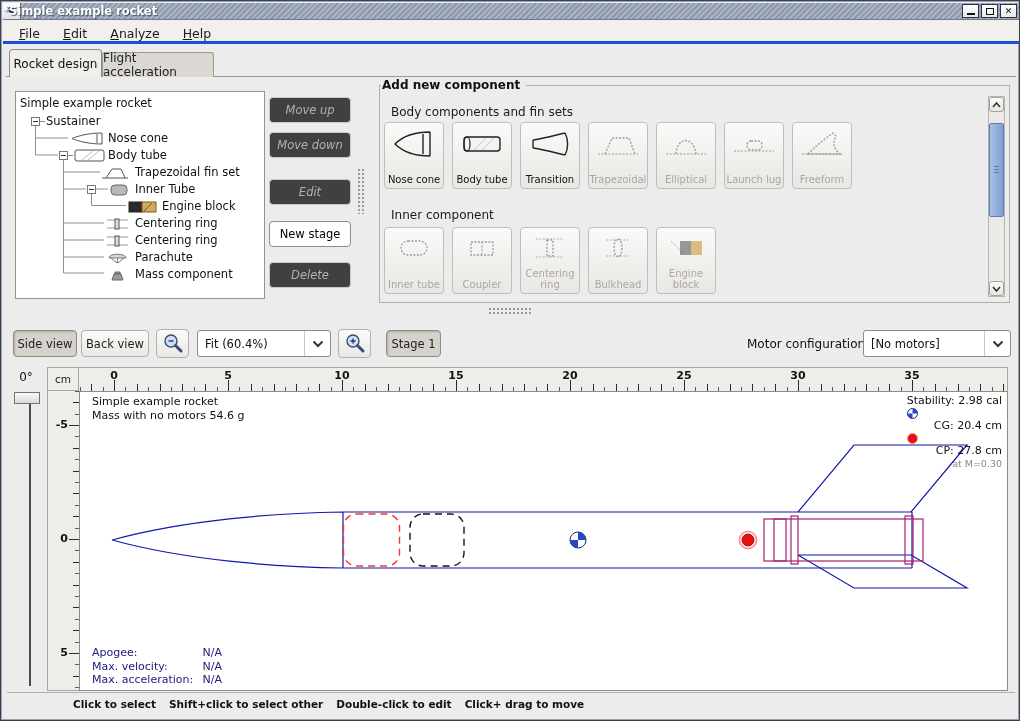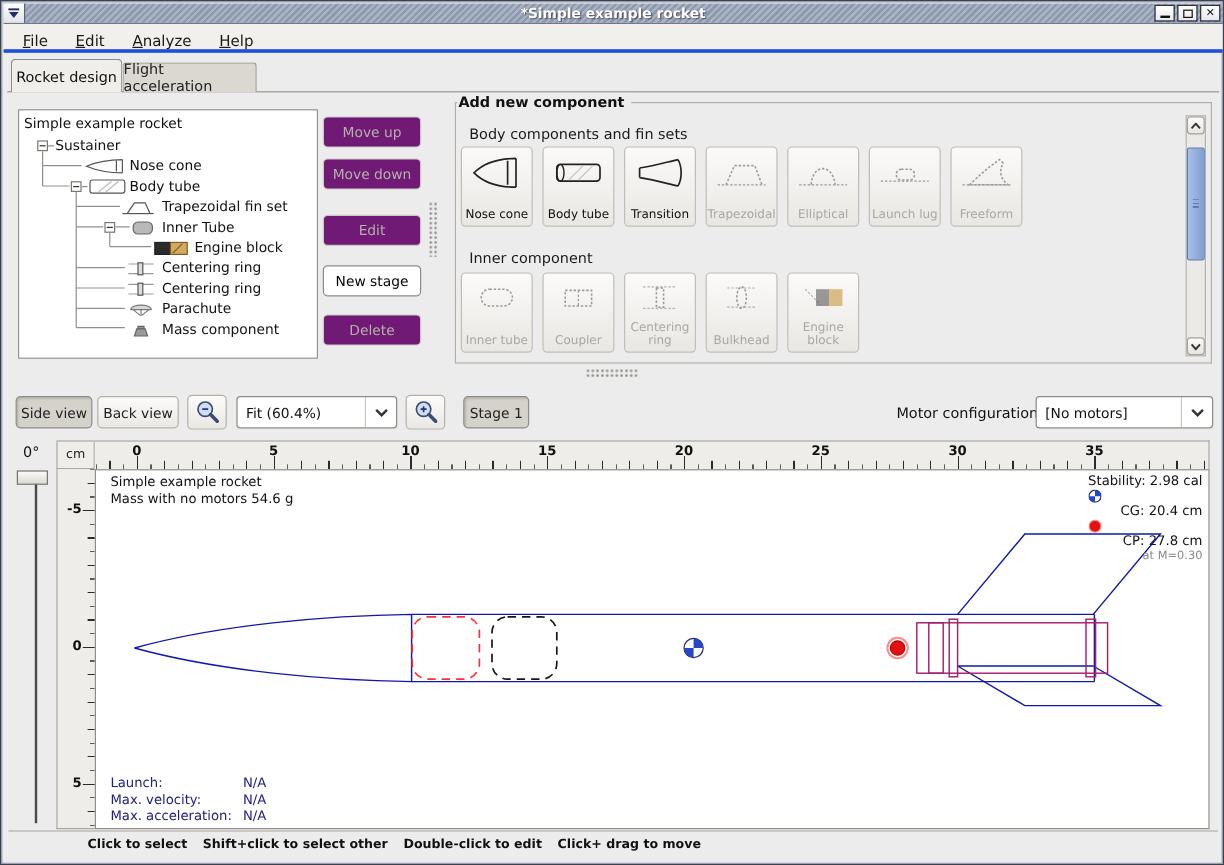--- a/index.html
+++ b/index.html
@@ -5,21 +5,21 @@
   html,body{margin:0;padding:0;background:#d8d5d0;}
   *{box-sizing:border-box;font-family:"DejaVu Sans","Liberation Sans",sans-serif;}
   .window{position:relative;width:1020px;height:721px;background:#ececec;border:1px solid #3a4150;
           box-shadow:inset 0 0 0 1px #9aa2b2;overflow:hidden;}
   
   .titlebar{position:absolute;left:2px;top:2px;width:1016px;height:17px;
     background:repeating-linear-gradient(135deg,#8e99ad 0 2px,#aab3c4 2px 4px);
     border-bottom:1px solid #6e7890;}
   .sysbox{position:absolute;left:0;top:0;width:18px;height:16px;background:linear-gradient(#fdfdfd,#e3e4e8);
     border-right:1px solid #5a6478;display:flex;align-items:center;justify-content:center;}
-  .title-text{position:absolute;left:0;right:0;top:1px;text-align:center;color:#fff;font-weight:bold;
+  .title-text{position:absolute;left:0;right:0;top:1px;text-align:left;color:#fff;font-weight:bold;
     font-size:11.5px;text-shadow:1px 1px 1px rgba(40,45,60,.7);}
   .winbtns{position:absolute;right:2px;top:1px;display:flex;gap:2px;}
   .winbtn{width:17px;height:14px;background:linear-gradient(#ffffff,#e9e9ec);border:1px solid #2e333d;
     display:flex;align-items:center;justify-content:center;font-size:9px;font-weight:bold;color:#111;line-height:1;}
   .glyph-min{width:8px;height:0;border-bottom:2px solid #111;margin-top:6px;}
   .glyph-max{width:8px;height:7px;border:1.5px solid #111;}
   
   .menubar{position:absolute;left:2px;top:19px;width:1016px;height:24px;background:#f2f0ec;
     border-bottom:3px solid #1d4ed8;padding:3px 0 0 8px;}
   .menu-item{display:inline-block;padding:2px 8px;font-size:12.5px;color:#1a1a1a;margin-right:2px;}
@@ -34,21 +34,21 @@
   
   .tree{position:absolute;left:14px;top:90px;width:250px;height:208px;background:#fff;
     border:1px solid #96938c;overflow:hidden;}
   .trow-label{position:absolute;font-size:11.5px;color:#111;white-space:nowrap;}
   .texp{position:absolute;width:9px;height:9px;background:#fff;border:1px solid #7a776f;}
   .texp::after{content:"";position:absolute;left:1px;right:1px;top:3px;border-top:1px solid #333;}
   .ticon{position:absolute;}
   
   .btn{position:absolute;border:1px solid #b5b1a9;border-radius:4px;background:linear-gradient(#fcfbfa,#eae8e4);
     font-size:11.5px;color:#222;display:flex;align-items:center;justify-content:center;}
-  .btn.disabled{color:#b4b1ab;background:#701a75;border-color:#ccc9c3;}
+  .btn.disabled{color:#b4b1ab;background:#404040;border-color:#ccc9c3;font-style:italic;}
   .btn.white{background:#fff;border-color:#8f8c85;color:#000;}
   .btn.pressed{background:#d5d2cc;border-color:#8f8c85;box-shadow:inset 1px 1px 2px rgba(0,0,0,.18);}
   
   .groupbox{position:absolute;left:378px;top:84px;width:631px;height:218px;border:1px solid #b3afa8;}
   .gb-title{position:absolute;left:380px;top:77px;font-weight:bold;font-size:12px;color:#111;
     background:#ececec;padding:0 6px 0 1px;z-index:2;}
   .gb-label{position:absolute;font-size:12px;color:#1a1a1a;}
   .crow{position:absolute;display:flex;gap:8px;}
   .cbtn{width:60px;height:67px;border:1px solid #c2beb7;border-radius:4px;
     background:linear-gradient(#fbfaf9,#e9e7e3);display:flex;flex-direction:column;align-items:center;
@@ -461,21 +461,21 @@
         <svg width="11" height="11" viewBox="0 0 11 11">
           <circle cx="5.5" cy="5.5" r="5" fill="#e61010" stroke="#ff9090"></circle>
         </svg><span>CP:</span>
         <span>27.8 cm</span>
       </div>
       <div class="mach">at M=0.30</div>
     </div>
 
     <div class="fig-flight">
       <div>
-        <span class="fl-label">Launch:</span>
+        <span class="fl-label">Apogee:</span>
         <span>N/A</span>
       </div>
       <div>
         <span class="fl-label">Max. velocity:</span>
         <span>N/A</span>
       </div>
       <div>
         <span class="fl-label">Max. acceleration:</span>
         <span>N/A</span>
       </div>

